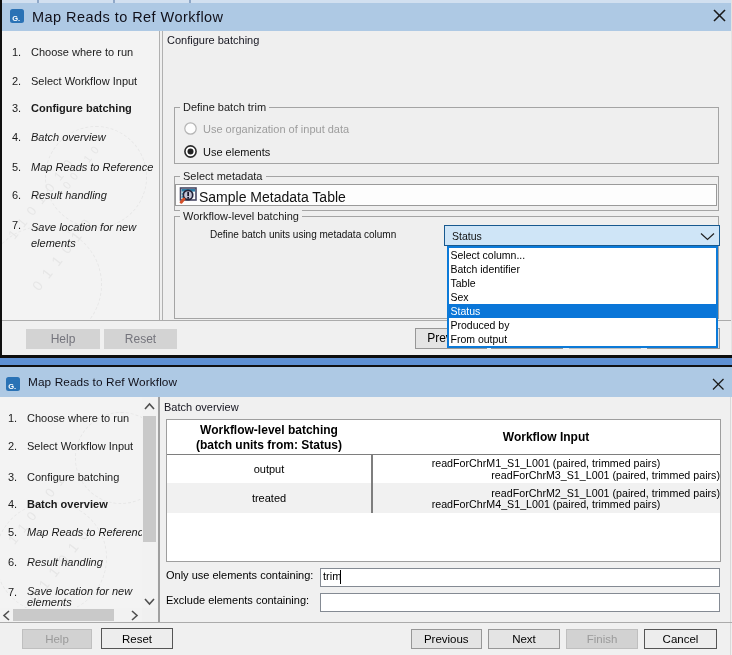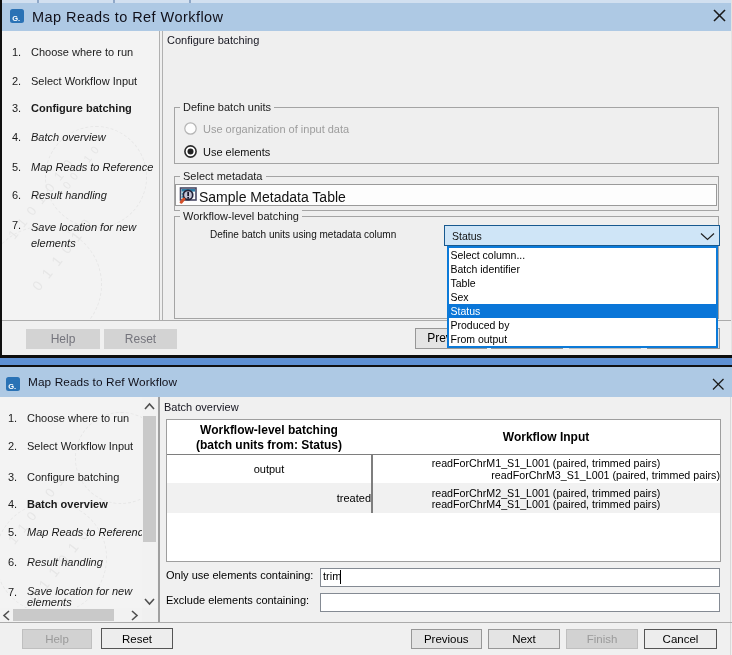--- a/index.html
+++ b/index.html
@@ -60,21 +60,21 @@
   <div class="si" style="left:12px;top:188px;">7.</div>
   <div class="si" style="left:31px;top:188px;font-style:italic;line-height:16px;">Save location for new<br>elements</div>
 </div>
 
 <div class="abs" style="left:159px;top:31px;width:1px;height:289px;background:#b0b0b0;"></div>
 <div class="abs" style="left:161.5px;top:31px;width:1px;height:289px;background:#b0b0b0;"></div>
 
 <div class="lbl" style="left:167px;top:34px;font-size:11px;color:#15151f;">Configure batching</div>
 
 <div class="gb" style="left:174px;top:107px;width:543px;height:55px;">
-  <span style="left:5px;">Define batch units</span>
+  <span style="left:5px;">Define batch trim</span>
 </div>
 <svg class="abs" style="left:184px;top:122px;" width="14" height="14">
   <circle cx="6.5" cy="6.5" r="5.7" fill="#fdfdfd" stroke="#b4b4b4" stroke-width="1.2"></circle>
 </svg>
 <div class="lbl" style="left:203px;top:122.5px;font-size:11px;color:#9d9d9d;">Use organization of input data</div>
 <svg class="abs" style="left:183.5px;top:145px;" width="14" height="14">
   <circle cx="6.5" cy="6.5" r="5.6" fill="#fff" stroke="#2b2b2b" stroke-width="1.6"></circle>
   <circle cx="6.5" cy="6.5" r="3" fill="#222"></circle>
 </svg>
 <div class="lbl" style="left:203px;top:145.5px;font-size:11px;color:#111;">Use elements</div>
@@ -195,22 +195,22 @@
 <div class="lbl" style="left:167px;top:422.5px;width:204px;text-align:center;font-size:12px;font-weight:bold;">Workflow-level batching</div>
 <div class="lbl" style="left:167px;top:438.3px;width:204px;text-align:center;font-size:12px;font-weight:bold;">(batch units from: Status)</div>
 <div class="lbl" style="left:372px;top:430px;width:348px;text-align:center;font-size:12px;font-weight:bold;">Workflow Input</div>
 <div class="abs" style="left:167px;top:453.5px;width:553px;height:1.5px;background:#7e7e7e;"></div>
 
 <div class="abs" style="left:167px;top:482.6px;width:553px;height:30px;background:#f1f1f1;"></div>
 <div class="abs" style="left:371px;top:455px;width:2px;height:57.6px;background:#7e7e7e;"></div>
 <div class="lbl" style="left:167px;top:463.2px;width:204px;text-align:center;font-size:11px;">output</div>
 <div class="lbl" style="left:372px;top:456.8px;width:348px;text-align:center;font-size:10.7px;">readForChrM1_S1_L001 (paired, trimmed pairs)</div>
 <div class="lbl" style="left:372px;top:468.8px;width:348px;text-align:right;font-size:10.7px;">readForChrM3_S1_L001 (paired, trimmed pairs)</div>
-<div class="lbl" style="left:167px;top:492.3px;width:204px;text-align:right;font-size:11px;">treated</div>
-<div class="lbl" style="left:372px;top:486.5px;width:348px;text-align:center;font-size:10.7px;">readForChrM2_S1_L001 (paired, trimmed pairs)</div>
+<div class="lbl" style="left:167px;top:492.3px;width:204px;text-align:center;font-size:11px;">treated</div>
+<div class="lbl" style="left:372px;top:486.5px;width:348px;text-align:right;font-size:10.7px;">readForChrM2_S1_L001 (paired, trimmed pairs)</div>
 <div class="lbl" style="left:372px;top:498.3px;width:348px;text-align:center;font-size:10.7px;">readForChrM4_S1_L001 (paired, trimmed pairs)</div>
 
 <div class="lbl" style="left:166px;top:568.7px;font-size:11px;">Only use elements containing:</div>
 <div class="abs" style="left:319.5px;top:567.5px;width:400px;height:19px;background:#fff;border:1px solid #848a93;box-sizing:border-box;"></div>
 <div class="lbl" style="left:323px;top:570.3px;font-size:11px;">trim</div>
 <div class="abs" style="left:339.5px;top:570px;width:1.2px;height:13.5px;background:#000;"></div>
 <div class="lbl" style="left:166px;top:594px;font-size:11px;">Exclude elements containing:</div>
 <div class="abs" style="left:319.5px;top:592.5px;width:400px;height:19px;background:#fff;border:1px solid #848a93;box-sizing:border-box;"></div>
 
 <div class="abs" style="left:0;top:622px;width:732px;height:1px;background:#ababab;"></div>

